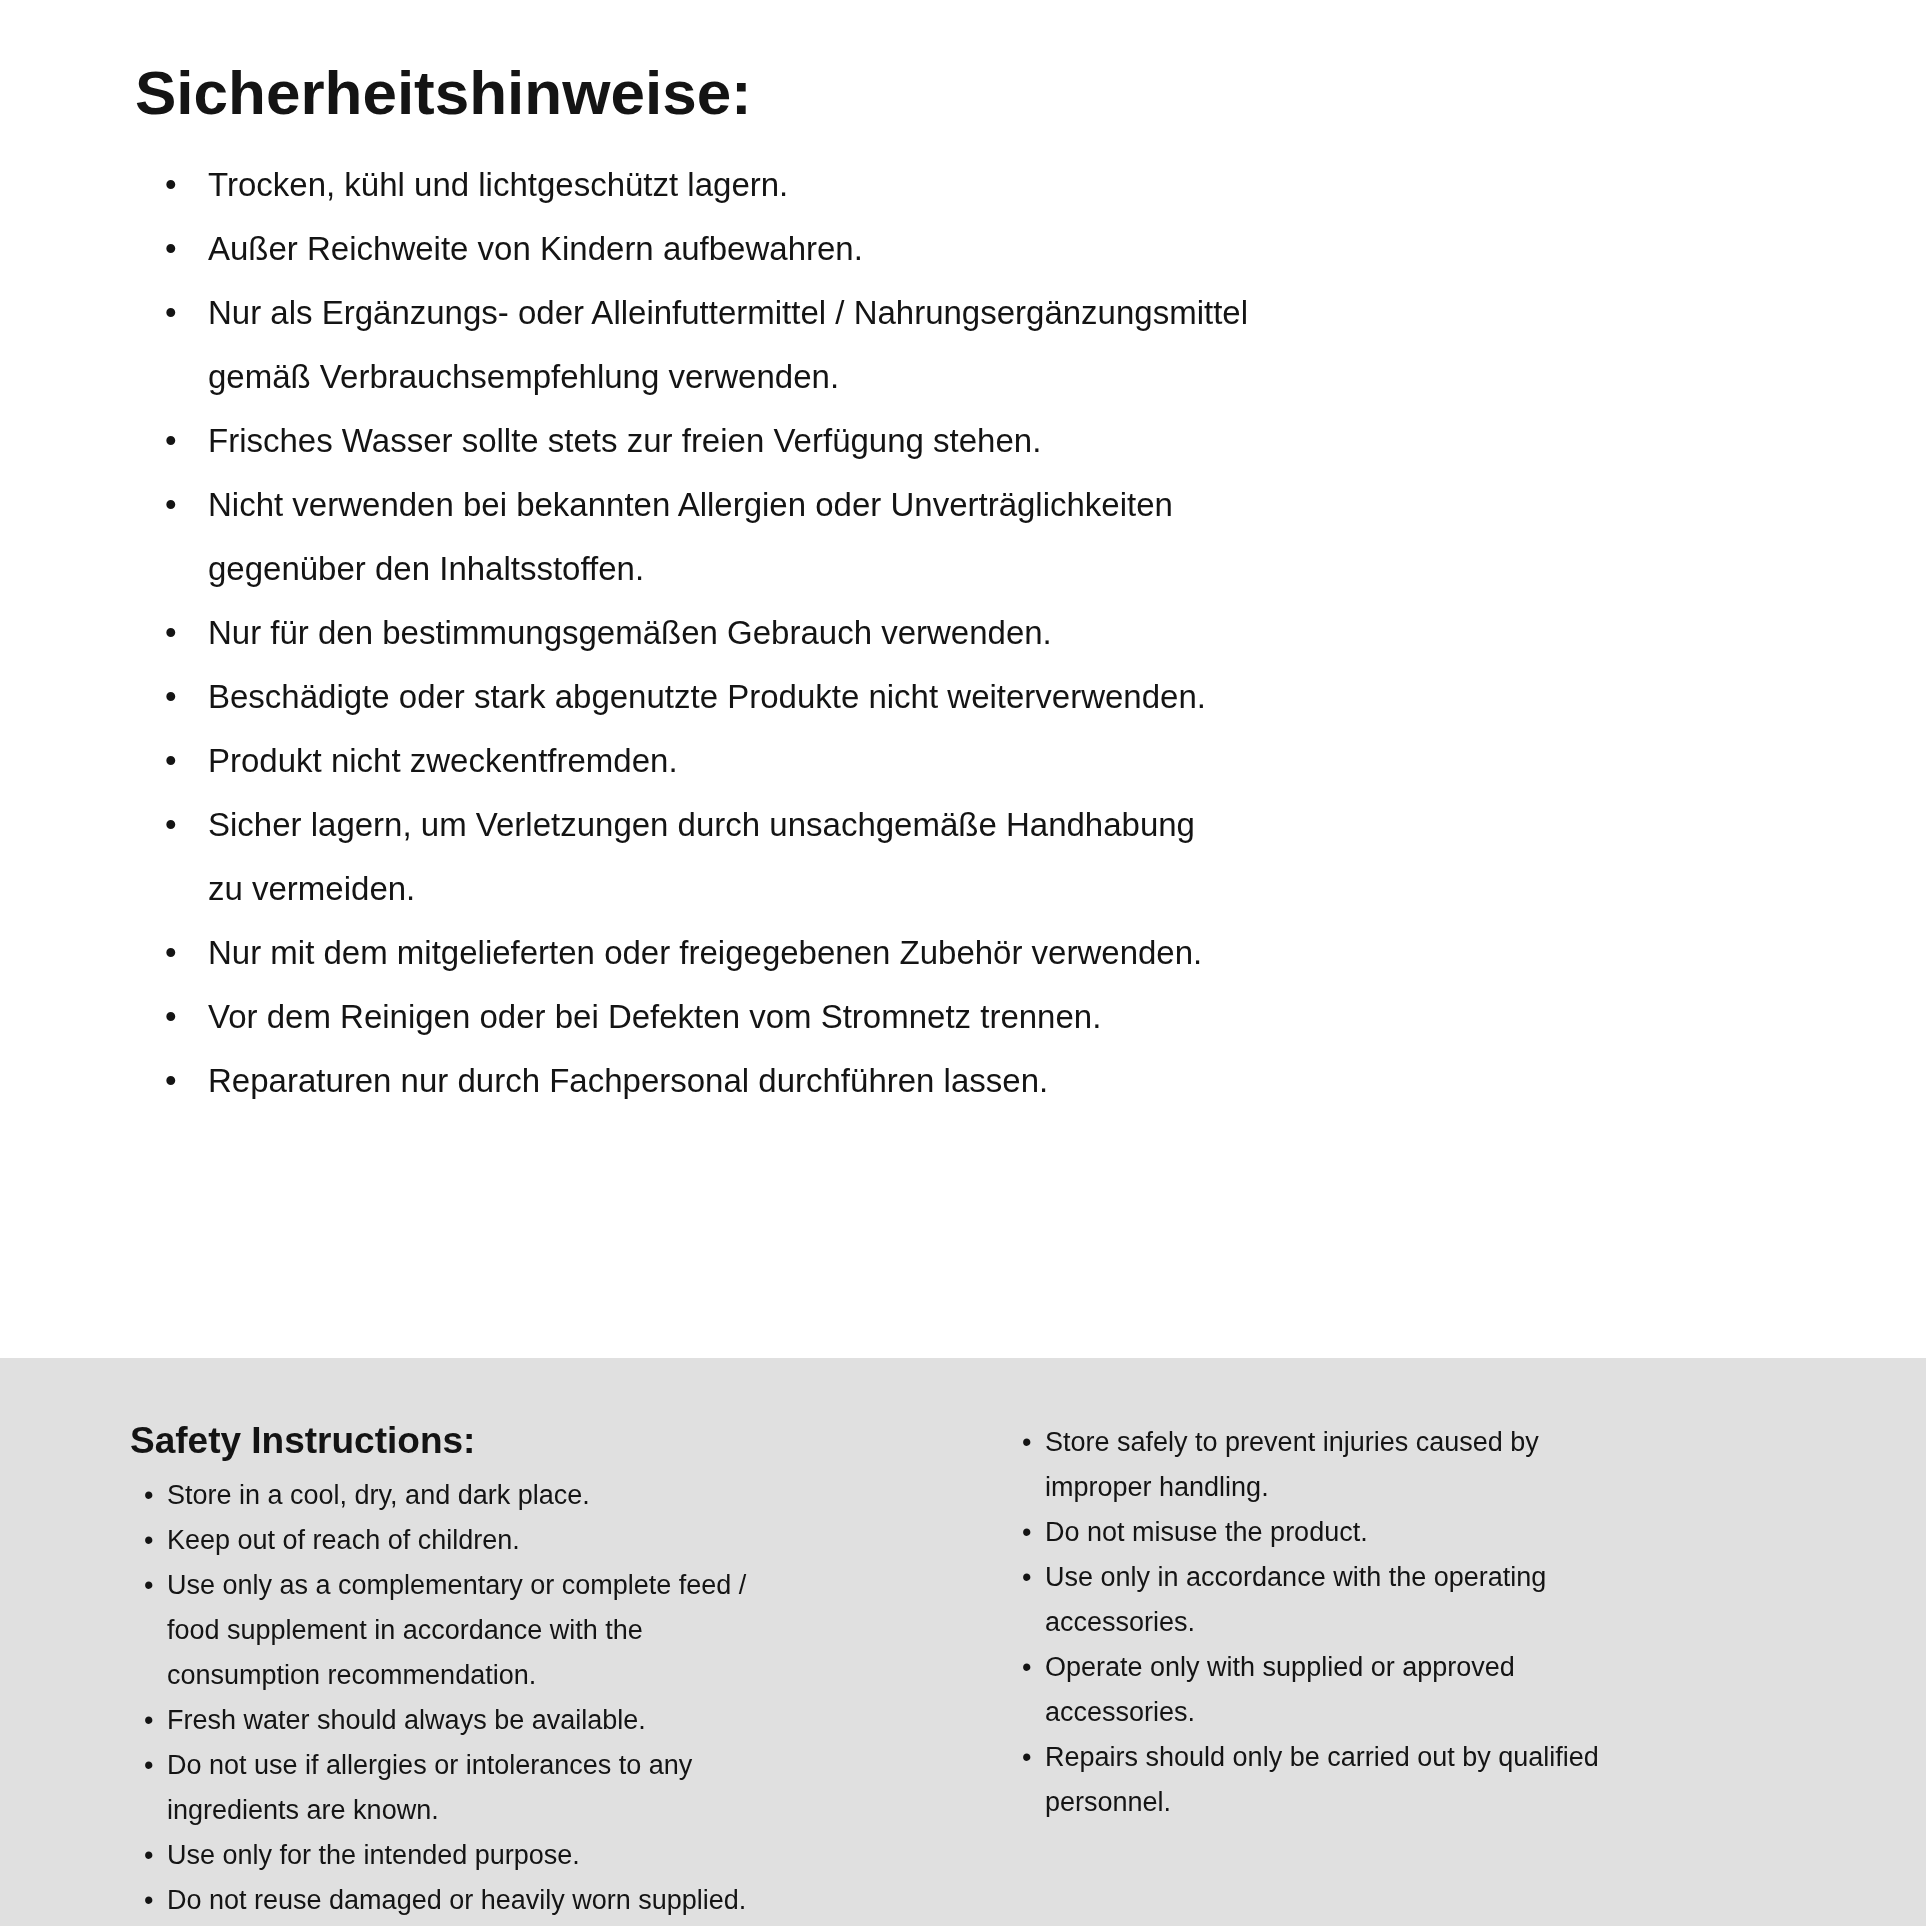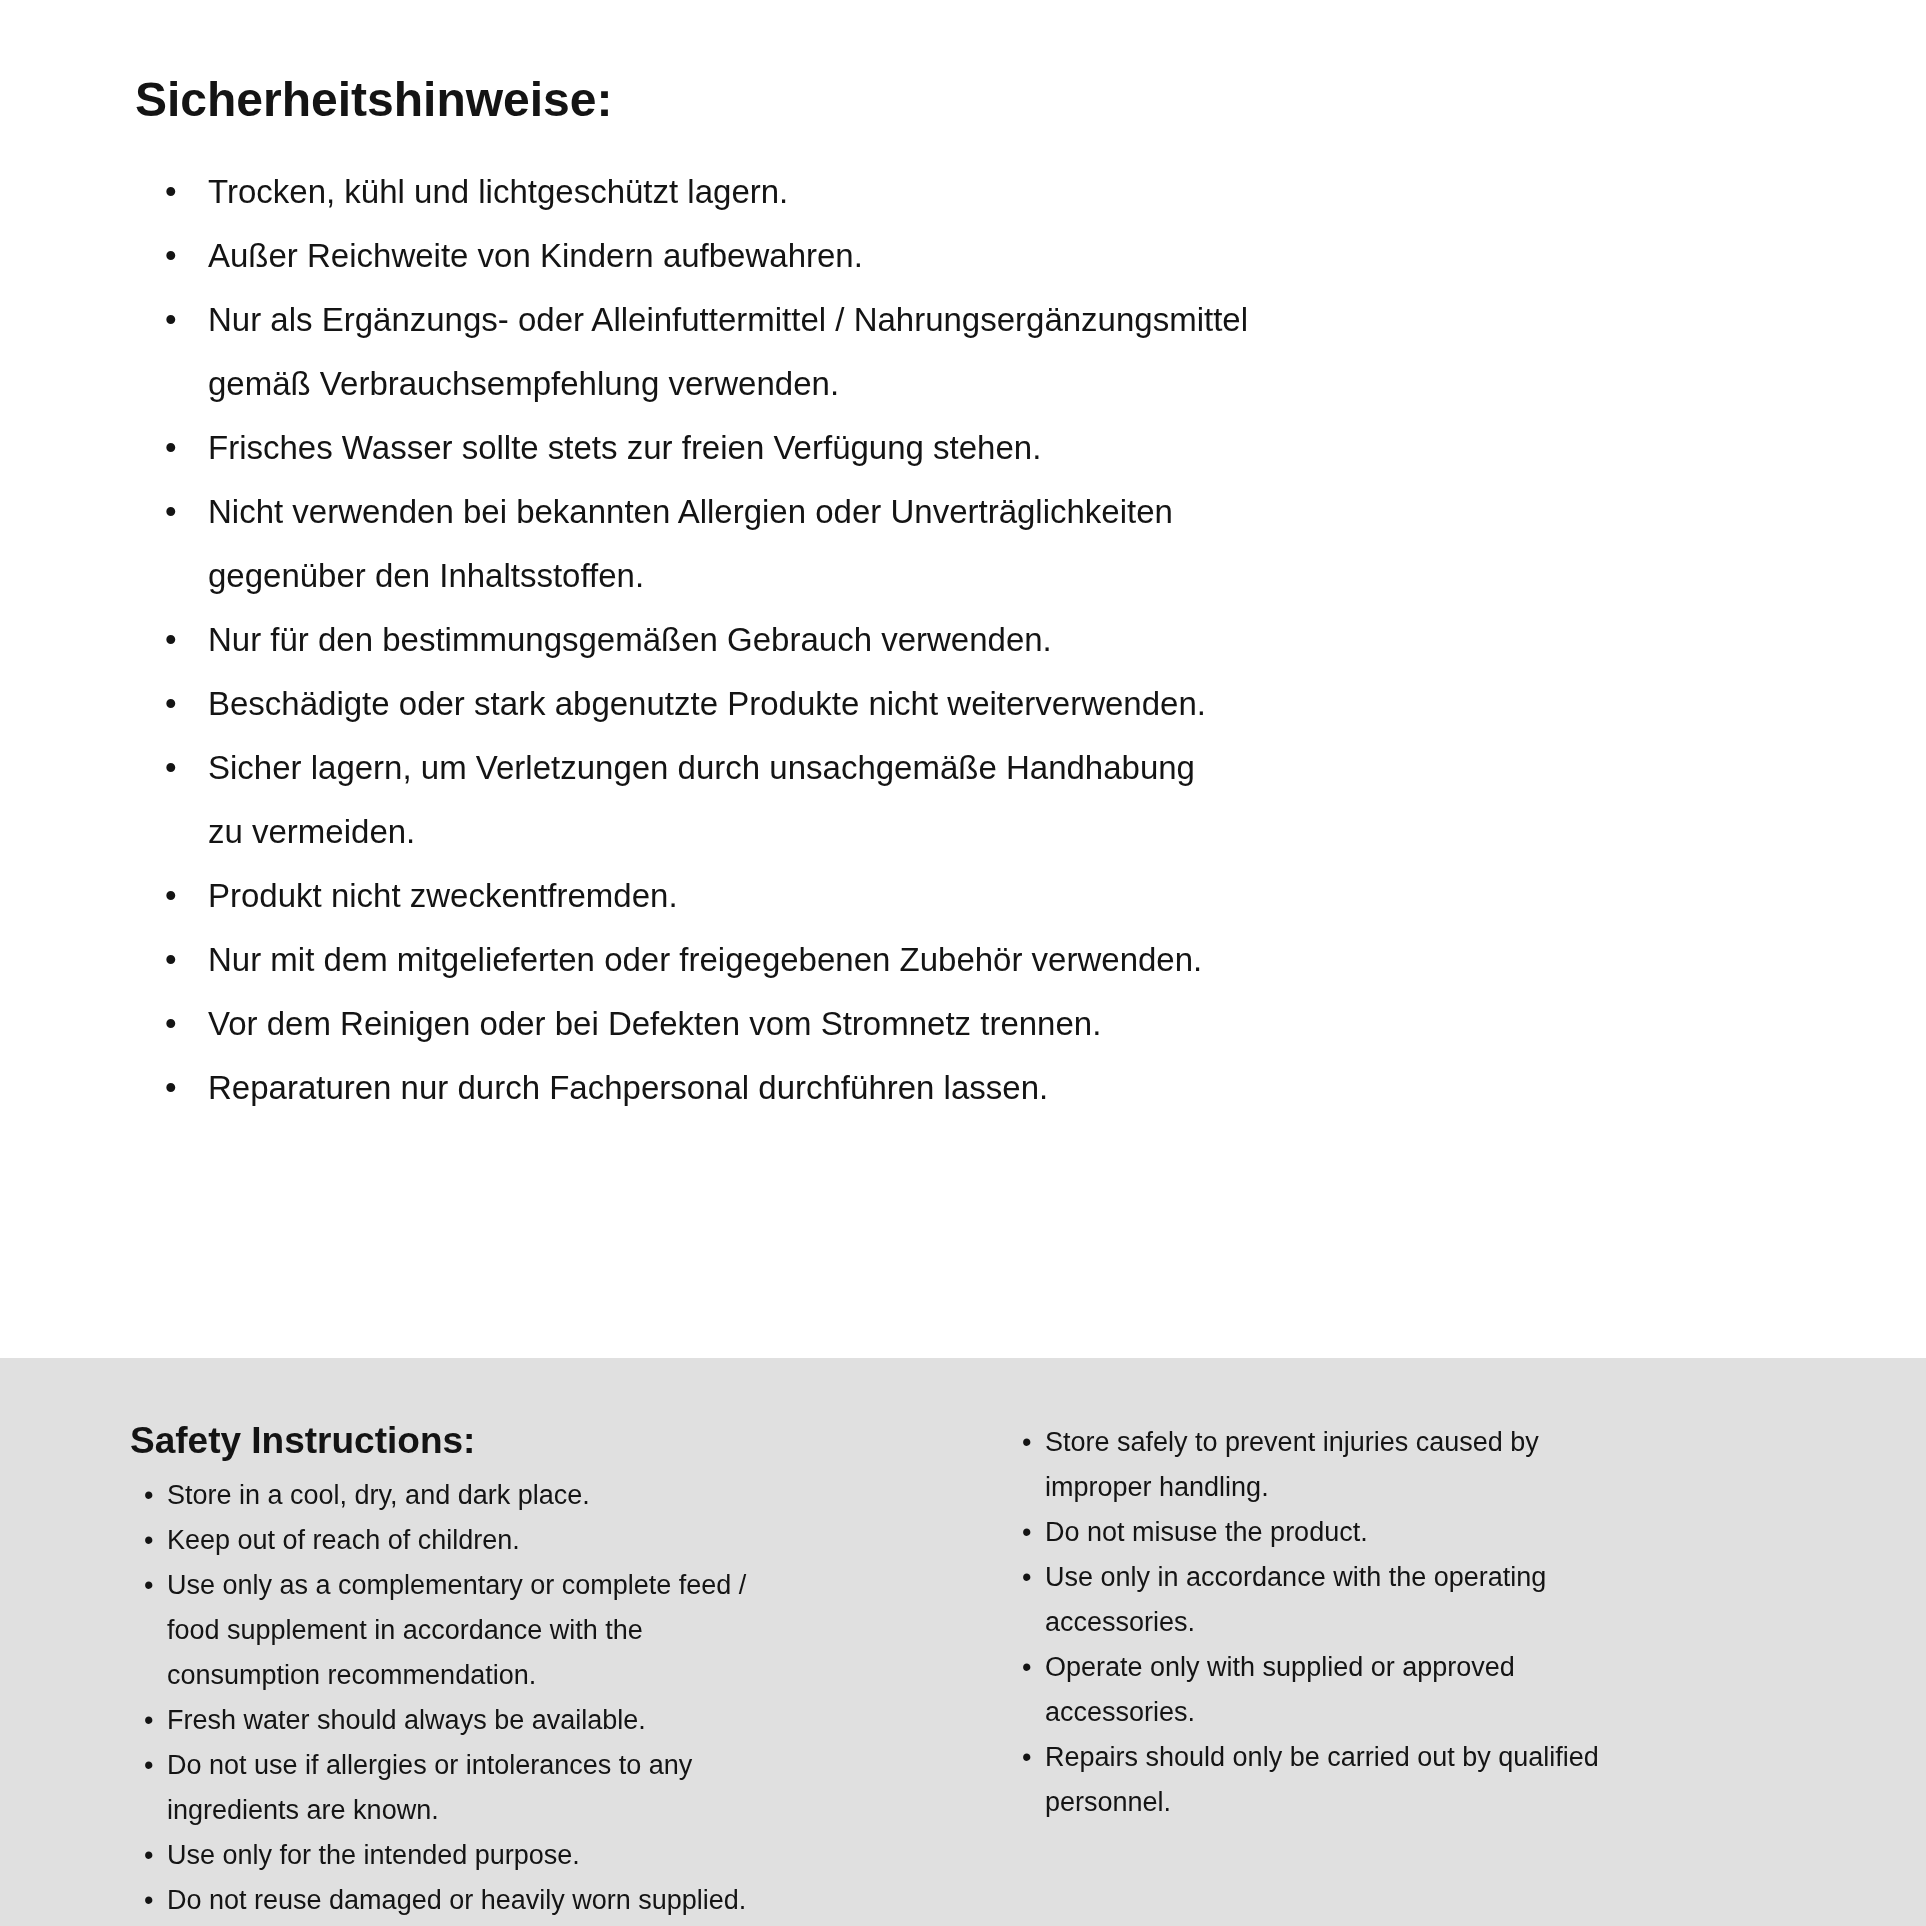--- a/index.html
+++ b/index.html
@@ -24,22 +24,22 @@
   .de-section {
     position: absolute;
     top: 0; left: 0;
     width: 1926px;
     height: 1286px;
     background: #ffffff;
     box-sizing: border-box;
     padding: 55px 58px 0 135px;
   }
   .de-title {
-    margin: 15px 0 31px 0;
-    font-size: 48px;
+    margin: 8px 0 31px 0;
+    font-size: 62px;
     line-height: 59px;
     font-weight: 700;
   }
   .bullet-list {
     list-style: none;
     margin: 0;
     padding: 0;
   }
   .de-list {
     font-size: 33px;
@@ -101,23 +101,23 @@
     <ul class="bullet-list de-list">
       <li>Trocken, kühl und lichtgeschützt lagern.</li>
       <li>Außer Reichweite von Kindern aufbewahren.</li>
       <li>Nur als Ergänzungs- oder Alleinfuttermittel / Nahrungsergänzungsmittel
 gemäß Verbrauchsempfehlung verwenden.</li>
       <li>Frisches Wasser sollte stets zur freien Verfügung stehen.</li>
       <li>Nicht verwenden bei bekannten Allergien oder Unverträglichkeiten
 gegenüber den Inhaltsstoffen.</li>
       <li>Nur für den bestimmungsgemäßen Gebrauch verwenden.</li>
       <li>Beschädigte oder stark abgenutzte Produkte nicht weiterverwenden.</li>
+      <li>Produkt nicht zweckentfremden.</li>
       <li>Sicher lagern, um Verletzungen durch unsachgemäße Handhabung
 zu vermeiden.</li>
-      <li>Produkt nicht zweckentfremden.</li>
       <li>Nur mit dem mitgelieferten oder freigegebenen Zubehör verwenden.</li>
       <li>Vor dem Reinigen oder bei Defekten vom Stromnetz trennen.</li>
       <li>Reparaturen nur durch Fachpersonal durchführen lassen.</li>
     </ul>
   </section>
 
   <section class="en-section">
     <div class="en-col-left">
       <h2 class="en-title">Safety Instructions:</h2>
       <ul class="bullet-list en-list">

